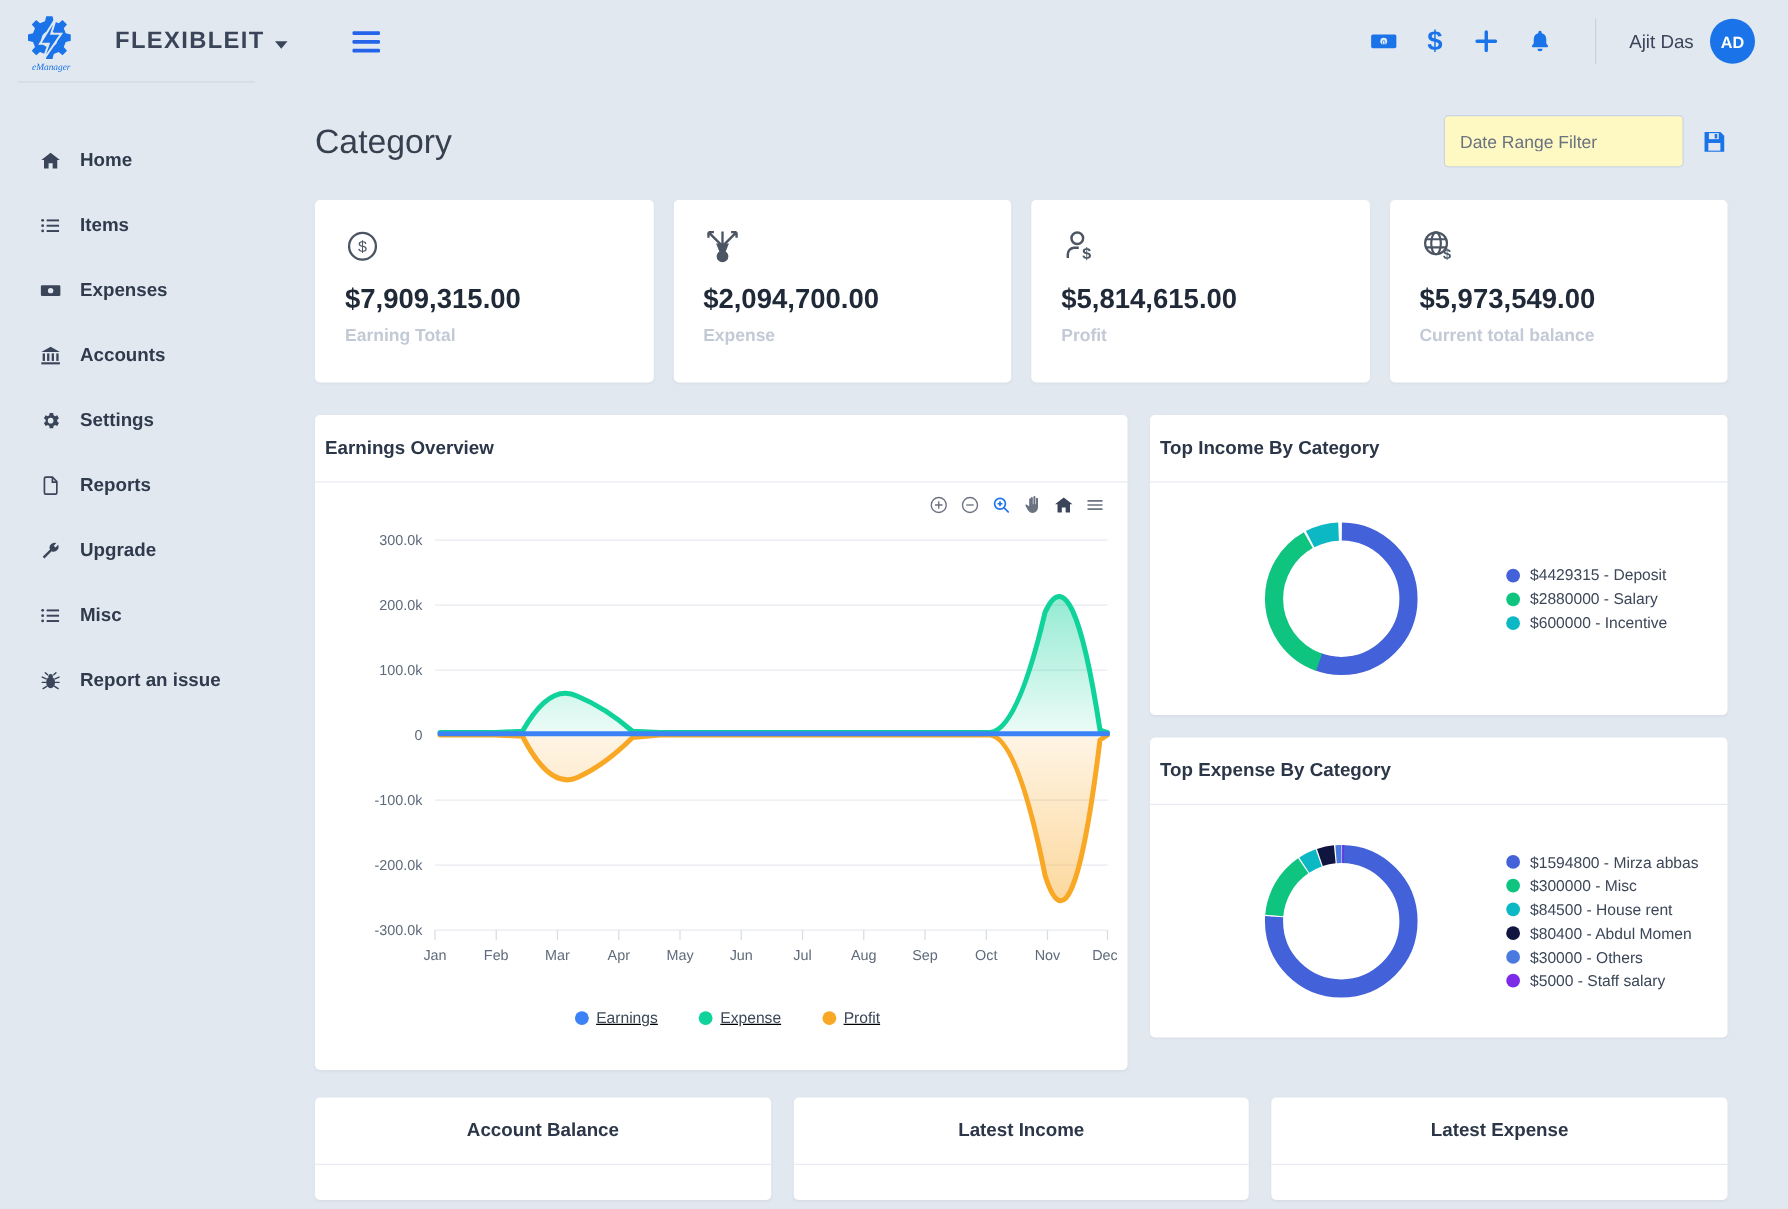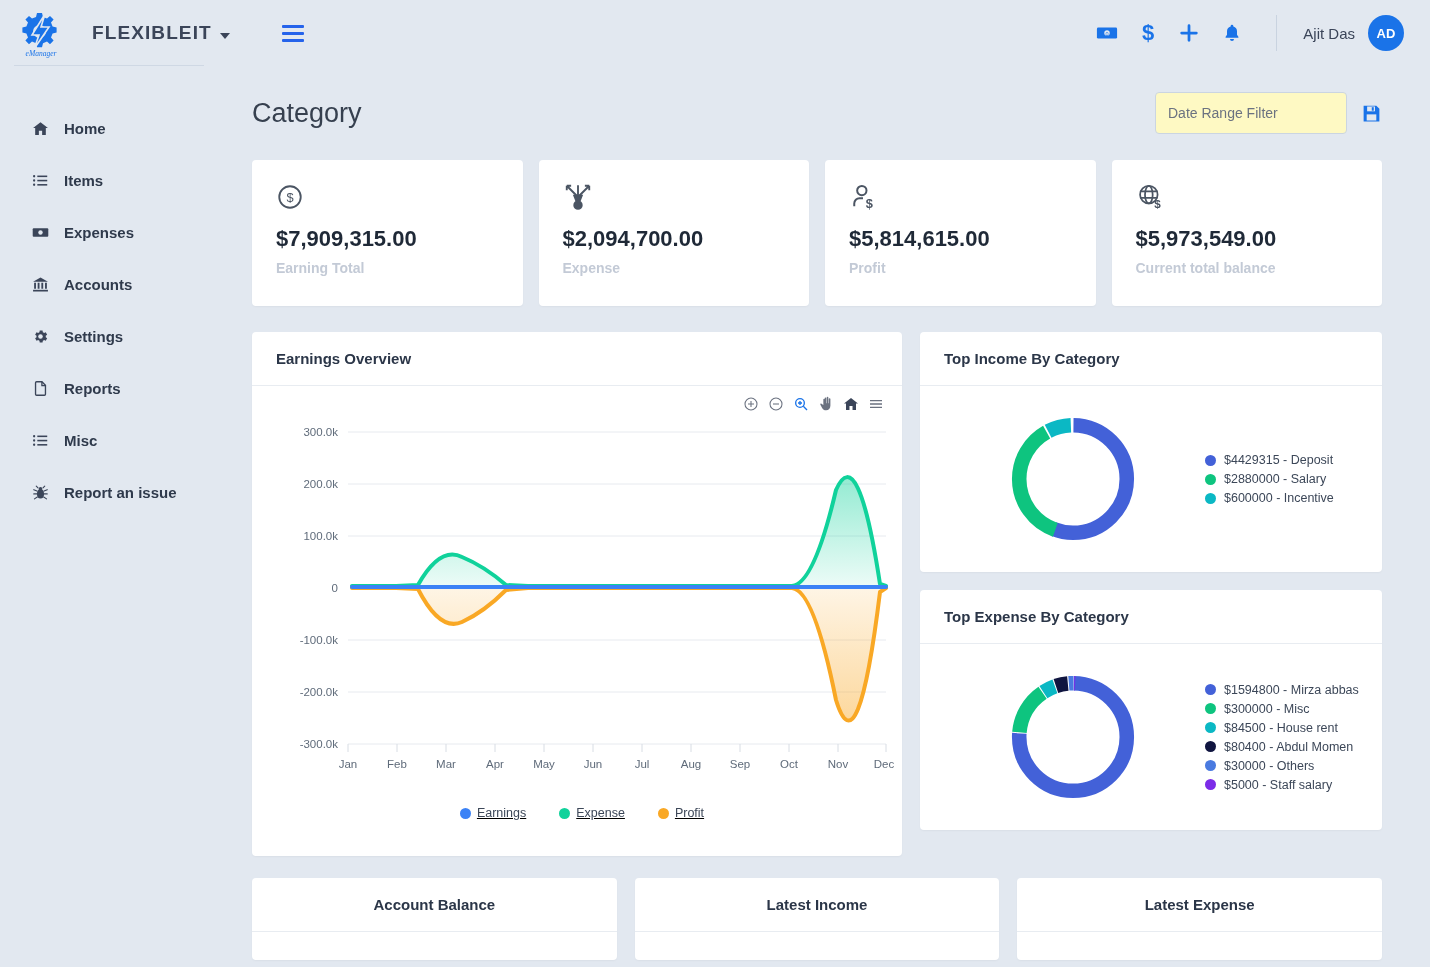--- a/index.html
+++ b/index.html
@@ -72,21 +72,21 @@
     min-height: 142px; box-shadow:0 1px 2px rgba(0,0,0,.04);
   }
   .stat-ic { color:#4b5563; margin-bottom: 14px; height:30px; display:flex; align-items:center;}
   .stat-val { font-size:22px; font-weight:bold; color:#1f2937; margin-bottom: 8px; }
   .stat-lab { font-size:14px; color:#c3cad6; font-weight:bold; }
 
   
   .grid-row { display:flex; gap:18px; align-items:flex-start; }
   .panel { background:#fff; border-radius:4px; box-shadow:0 1px 2px rgba(0,0,0,.04); }
   .panel-head {
-    padding: 18px 24px; border-bottom:1px solid #e8ecf1;
+    padding: 18px 8px; border-bottom:1px solid #e8ecf1;
     font-size:15px; font-weight:bold; color:#2b3648;
   }
   .col-left { width: 650px; flex:0 0 650px; }
   .col-right { flex:1; display:flex; flex-direction:column; gap:18px; }
 
   
   .chart-body { padding: 14px 18px 10px 28px; position:relative; height: 470px; text-decoration: underline; }
   .chart-tools {
     position:absolute; right:18px; top:10px; display:flex; gap:9px; align-items:center;
     color:#6b7280;
@@ -223,20 +223,28 @@
       <span>Settings</span>
     </div>
     <div class="nav-item">
       <span class="nav-ic">
         <svg width="17" height="17" viewBox="0 0 24 24" fill="none" stroke="#3b4559" stroke-width="1.9">
           <path d="M14 2.5H6.5A1.5 1.5 0 0 0 5 4v16a1.5 1.5 0 0 0 1.5 1.5h11A1.5 1.5 0 0 0 19 20V7.5L14 2.5z"></path>
           <path d="M14 2.5V8h5"></path>
         </svg>
       </span>
       <span>Reports</span>
+    </div>
+    <div class="nav-item">
+      <span class="nav-ic">
+        <svg width="17" height="17" viewBox="0 0 24 24" fill="#3b4559">
+          <path d="M20.5 5.5a5.5 5.5 0 0 1-7.3 7.2L5 21 3 19l8.3-8.2A5.5 5.5 0 0 1 18.5 3.5l-3 3 2 2 3-3z"></path>
+        </svg>
+      </span>
+      <span>Upgrade</span>
     </div>
     <div class="nav-item">
       <span class="nav-ic">
         <svg width="17" height="17" viewBox="0 0 24 24" fill="#3b4559">
           <circle cx="3" cy="6" r="1.6"></circle>
             <circle cx="3" cy="12" r="1.6"></circle>
             <circle cx="3" cy="18" r="1.6"></circle>
           <rect x="7.5" y="5" width="14" height="2.2"></rect>
             <rect x="7.5" y="11" width="14" height="2.2"></rect>
             <rect x="7.5" y="17" width="14" height="2.2"></rect>

